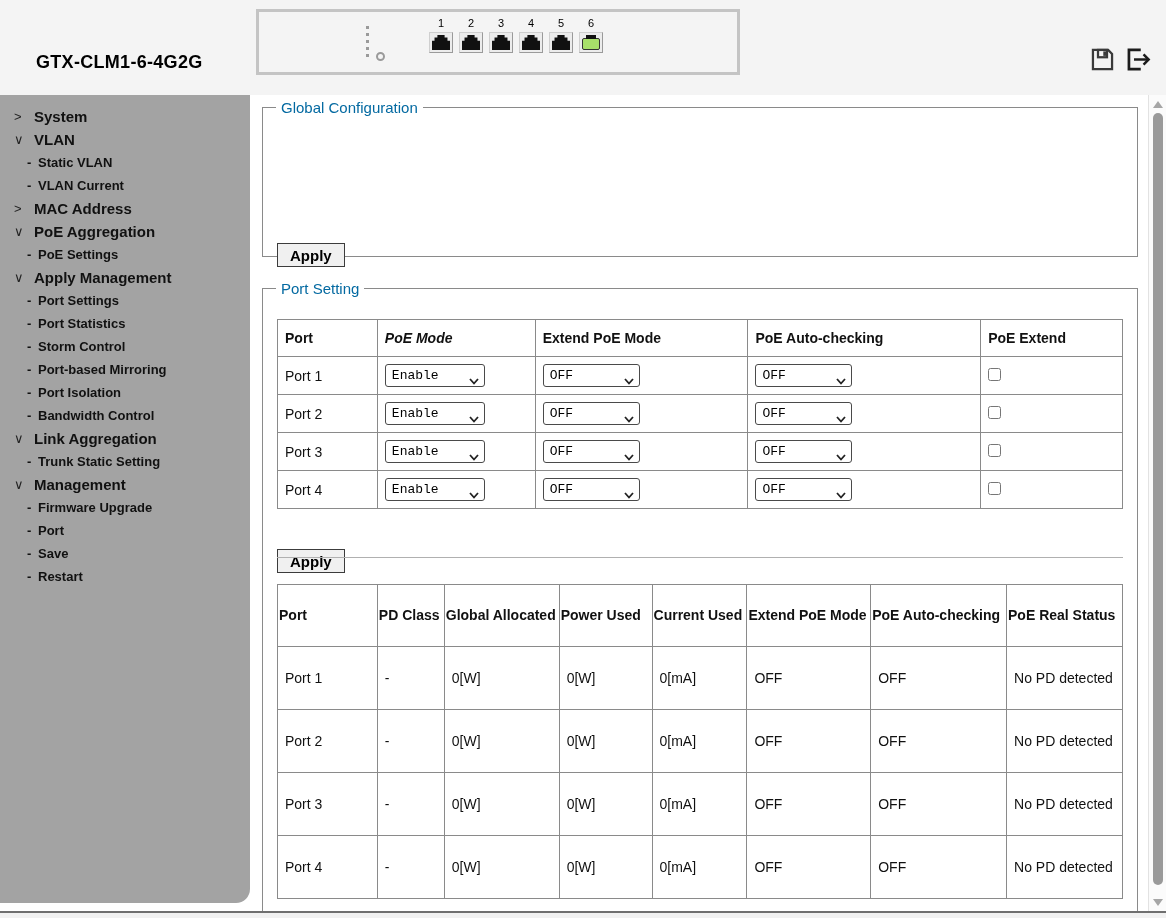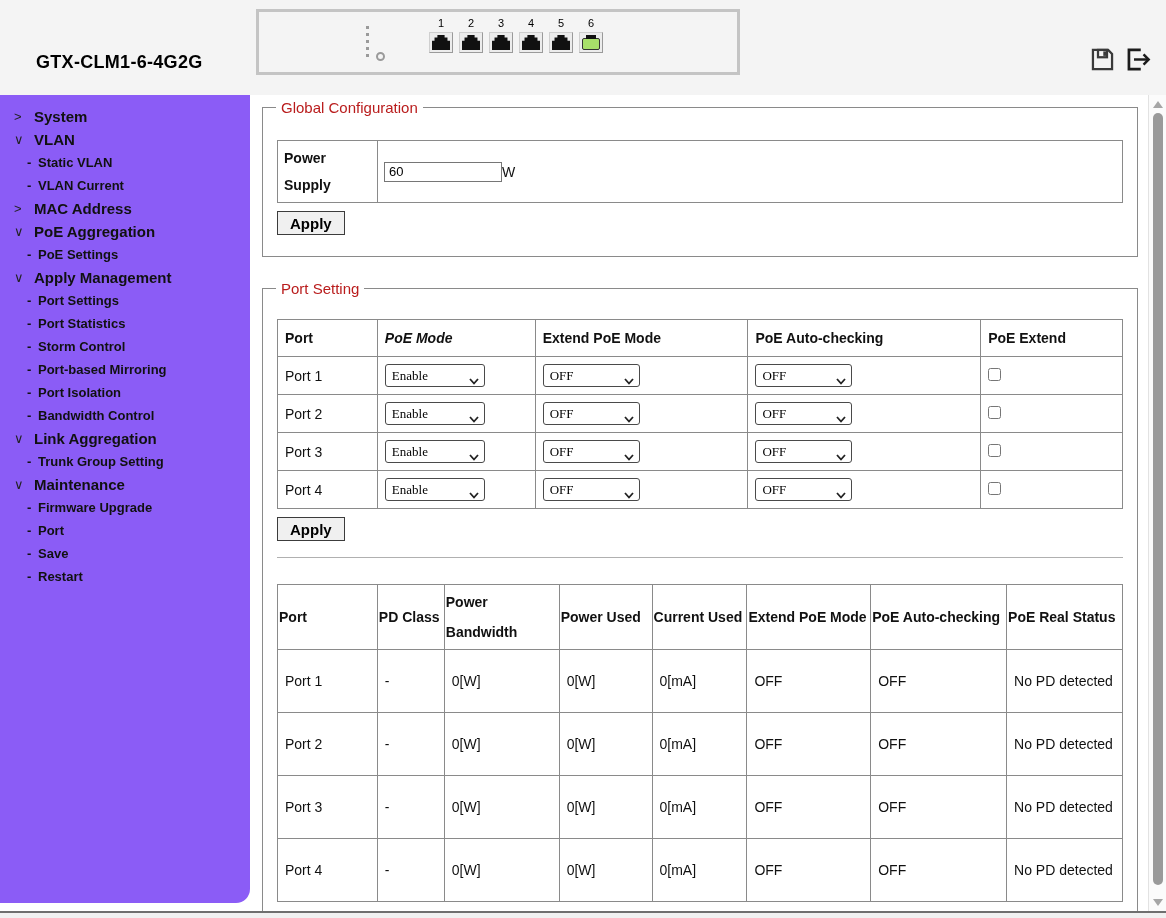--- a/index.html
+++ b/index.html
@@ -6,21 +6,21 @@
   html,body { width:1166px; height:918px; }
   body {
     position:relative;
     font-family:"Liberation Sans", sans-serif;
     background:#ffffff;
     overflow:hidden;
     color:#111;
   }
   
   .header-strip { position:absolute; left:0; top:0; width:1166px; height:95px; background:#f4f4f4; }
-  .sidebar { position:absolute; left:0; top:95px; width:250px; height:808px; background:#8b5cf6; border-bottom-right-radius:14px; }
+  .sidebar { position:absolute; left:0; top:95px; width:250px; height:808px; background:#a3a3a3; border-bottom-right-radius:14px; }
   .bottom-line { position:absolute; left:0; top:911px; width:1166px; height:2px; background:#6f6f6f; }
   .bottom-strip { position:absolute; left:0; top:913px; width:1166px; height:5px; background:#f1f1f1; }
 
   
   .device-title { position:absolute; left:36px; top:-43px; width:210px; font-size:18px; font-weight:bold; letter-spacing:.3px; color:#000; }
   .nav { position:absolute; left:0; top:10px; width:250px; list-style:none; }
   .nav li { height:23px; display:flex; align-items:center; cursor:pointer; white-space:nowrap; }
   .nav li.top { padding-left:14px; font-size:15px; font-weight:bold; }
   .nav li.sub { padding-left:27px; font-size:13px; font-weight:bold; }
   .nav .chev { display:inline-block; width:20px; font-size:13px; font-weight:normal; color:#222; }
@@ -40,50 +40,50 @@
   .port-green { width:18px; height:12px; margin-bottom:2px; background:#a8e06a; border:1px solid #333; border-radius:2px; position:relative; }
   .port-green::before { content:""; position:absolute; left:3px; top:-4px; width:10px; height:4px; background:#111; }
 
   
   .hdr-icons { position:absolute; right:14px; top:46px; display:flex; gap:9px; }
   .hdr-icons svg { cursor:pointer; }
 
   
   .content { position:absolute; left:250px; top:95px; width:898px; height:816px; background:#ffffff; overflow:hidden; }
   .fieldset { position:absolute; border:1px solid #8a8a8a; background:#fff; }
-  .fieldset .legend { position:absolute; top:-9px; left:13px; background:#fff; padding:0 5px; font-size:15px; color:#b91c1c; }
+  .fieldset .legend { position:absolute; top:-9px; left:13px; background:#fff; padding:0 5px; font-size:15px; color:#0369a1; }
   .fs-global { left:12px; top:12px; width:876px; height:150px; }
   .fs-port { left:12px; top:193px; width:876px; height:700px; }
 
   table { border-collapse:collapse; font-size:14px; }
   th, td { border:1px solid #8a8a8a; text-align:left; font-weight:normal; }
   th { font-weight:bold; }
 
   
   .gc-table { position:absolute; left:14px; top:32px; width:846px; }
   .gc-table td { height:62px; vertical-align:middle; }
   .gc-label { width:100px; font-weight:bold; padding:4px 6px; line-height:1.9; }
   .gc-value { padding:4px 6px; }
   .gc-input { width:118px; height:20px; border:1px solid #767676; font-size:13px; font-family:"Liberation Sans",sans-serif; padding:1px 4px; }
 
-  .apply-btn { position:absolute; height:24px; padding:0 12px; background:#f0f0f0; border:1px solid #3c3c3c; font-weight:bold; font-size:15px; font-family:"Liberation Sans",sans-serif; cursor:pointer; color:#000; }
+  .apply-btn { position:absolute; height:24px; padding:0 12px; background:#f0f0f0; border:1px solid #3c3c3c; font-weight:bold; font-size:15px; font-family:"Liberation Sans",sans-serif; cursor:pointer; color:#000;margin-top:32px; }
   .apply-1 { left:14px; top:103px; }
   .apply-2 { left:14px; top:228px; }
 
   
   .cfg-table { position:absolute; left:14px; top:30px; width:846px; }
   .cfg-table th { height:37px; padding:2px 7px; }
   .cfg-table td { height:38px; padding:2px 7px; }
   .col-port{width:100px;} .col-mode{width:158px;font-style:italic;} .col-ext{width:213px;} .col-auto{width:233px;} .col-reboot{width:142px;}
 
   .sel-wrap { position:relative; display:inline-block; }
   .sel-wrap select {
     appearance:none; -webkit-appearance:none;
     border:1px solid #4a4a4a; border-radius:3px; background:#fff;
-    font-size:13px; font-family:Liberation Serif, serif;
+    font-size:13px; font-family:Liberation Mono, monospace;
     height:23px; padding:1px 20px 1px 6px; cursor:pointer; color:#000;
   }
   .sel-mode select { width:100px; } .sel-off select { width:97px; }
   .sel-arrow { position:absolute; right:6px; top:8px; pointer-events:none; }
   .cfg-check { width:13px; height:13px; cursor:pointer; }
 
   .divider { position:absolute; left:14px; top:268px; width:846px; height:1px; background:#b0b0b0; }
 
   
   .st-table { position:absolute; left:14px; top:295px; width:846px; }
@@ -161,25 +161,25 @@
     <li class="sub">
         <span class="dash">-</span>
         <span>Bandwidth Control</span>
       </li>
     <li class="top">
         <span class="chev">∨</span>
         <span>Link Aggregation</span>
       </li>
     <li class="sub">
         <span class="dash">-</span>
-        <span>Trunk Group Setting</span>
+        <span>Trunk Static Setting</span>
       </li>
     <li class="top">
         <span class="chev">∨</span>
-        <span>Maintenance</span>
+        <span>Management</span>
       </li>
     <li class="sub">
         <span class="dash">-</span>
         <span>Firmware Upgrade</span>
       </li>
     <li class="sub">
         <span class="dash">-</span>
         <span>Port</span>
       </li>
     <li class="sub">
@@ -252,30 +252,20 @@
     <path d="M14 3.5 H3.5 V20.5 H14" fill="none" stroke="#1c1c1c" stroke-width="2.4"></path>
     <line x1="8" y1="12" x2="20" y2="12" stroke="#1c1c1c" stroke-width="2.2"></line>
     <path d="M16.5 7.5 L21 12 L16.5 16.5" fill="none" stroke="#1c1c1c" stroke-width="2.2"></path>
   </svg>
 </div>
 
 <div class="content">
 
   <div class="fieldset fs-global">
     <span class="legend">Global Configuration</span>
-    <table class="gc-table">
-      <tbody>
-          <tr>
-        <td class="gc-label">Power Supply</td>
-        <td class="gc-value">
-          <input class="gc-input" type="text" value="60" style=""><span>W</span>
-        </td>
-      </tr>
-    </tbody>
-      </table>
     <button class="apply-btn apply-1">Apply</button>
   </div>
 
   <div class="fieldset fs-port">
     <span class="legend">Port Setting</span>
 
     <table class="cfg-table">
       <tbody>
           <tr>
         <th class="col-port">Port</th>
@@ -341,21 +331,21 @@
 
     <button class="apply-btn apply-2">Apply</button>
 
     <div class="divider"></div>
 
     <table class="st-table">
       <tbody>
           <tr>
         <th class="sc-port">Port</th>
         <th class="sc-pd">PD Class</th>
-        <th class="sc-pa">Power Bandwidth</th>
+        <th class="sc-pa">Global Allocated</th>
         <th class="sc-pu">Power Used</th>
         <th class="sc-cu">Current Used</th>
         <th class="sc-ext">Extend PoE Mode</th>
         <th class="sc-auto">PoE Auto-checking</th>
         <th class="sc-real">PoE Real Status</th>
       </tr>
       <tr>
         <td>Port 1</td>
         <td>-</td>
         <td>0[W]</td>

